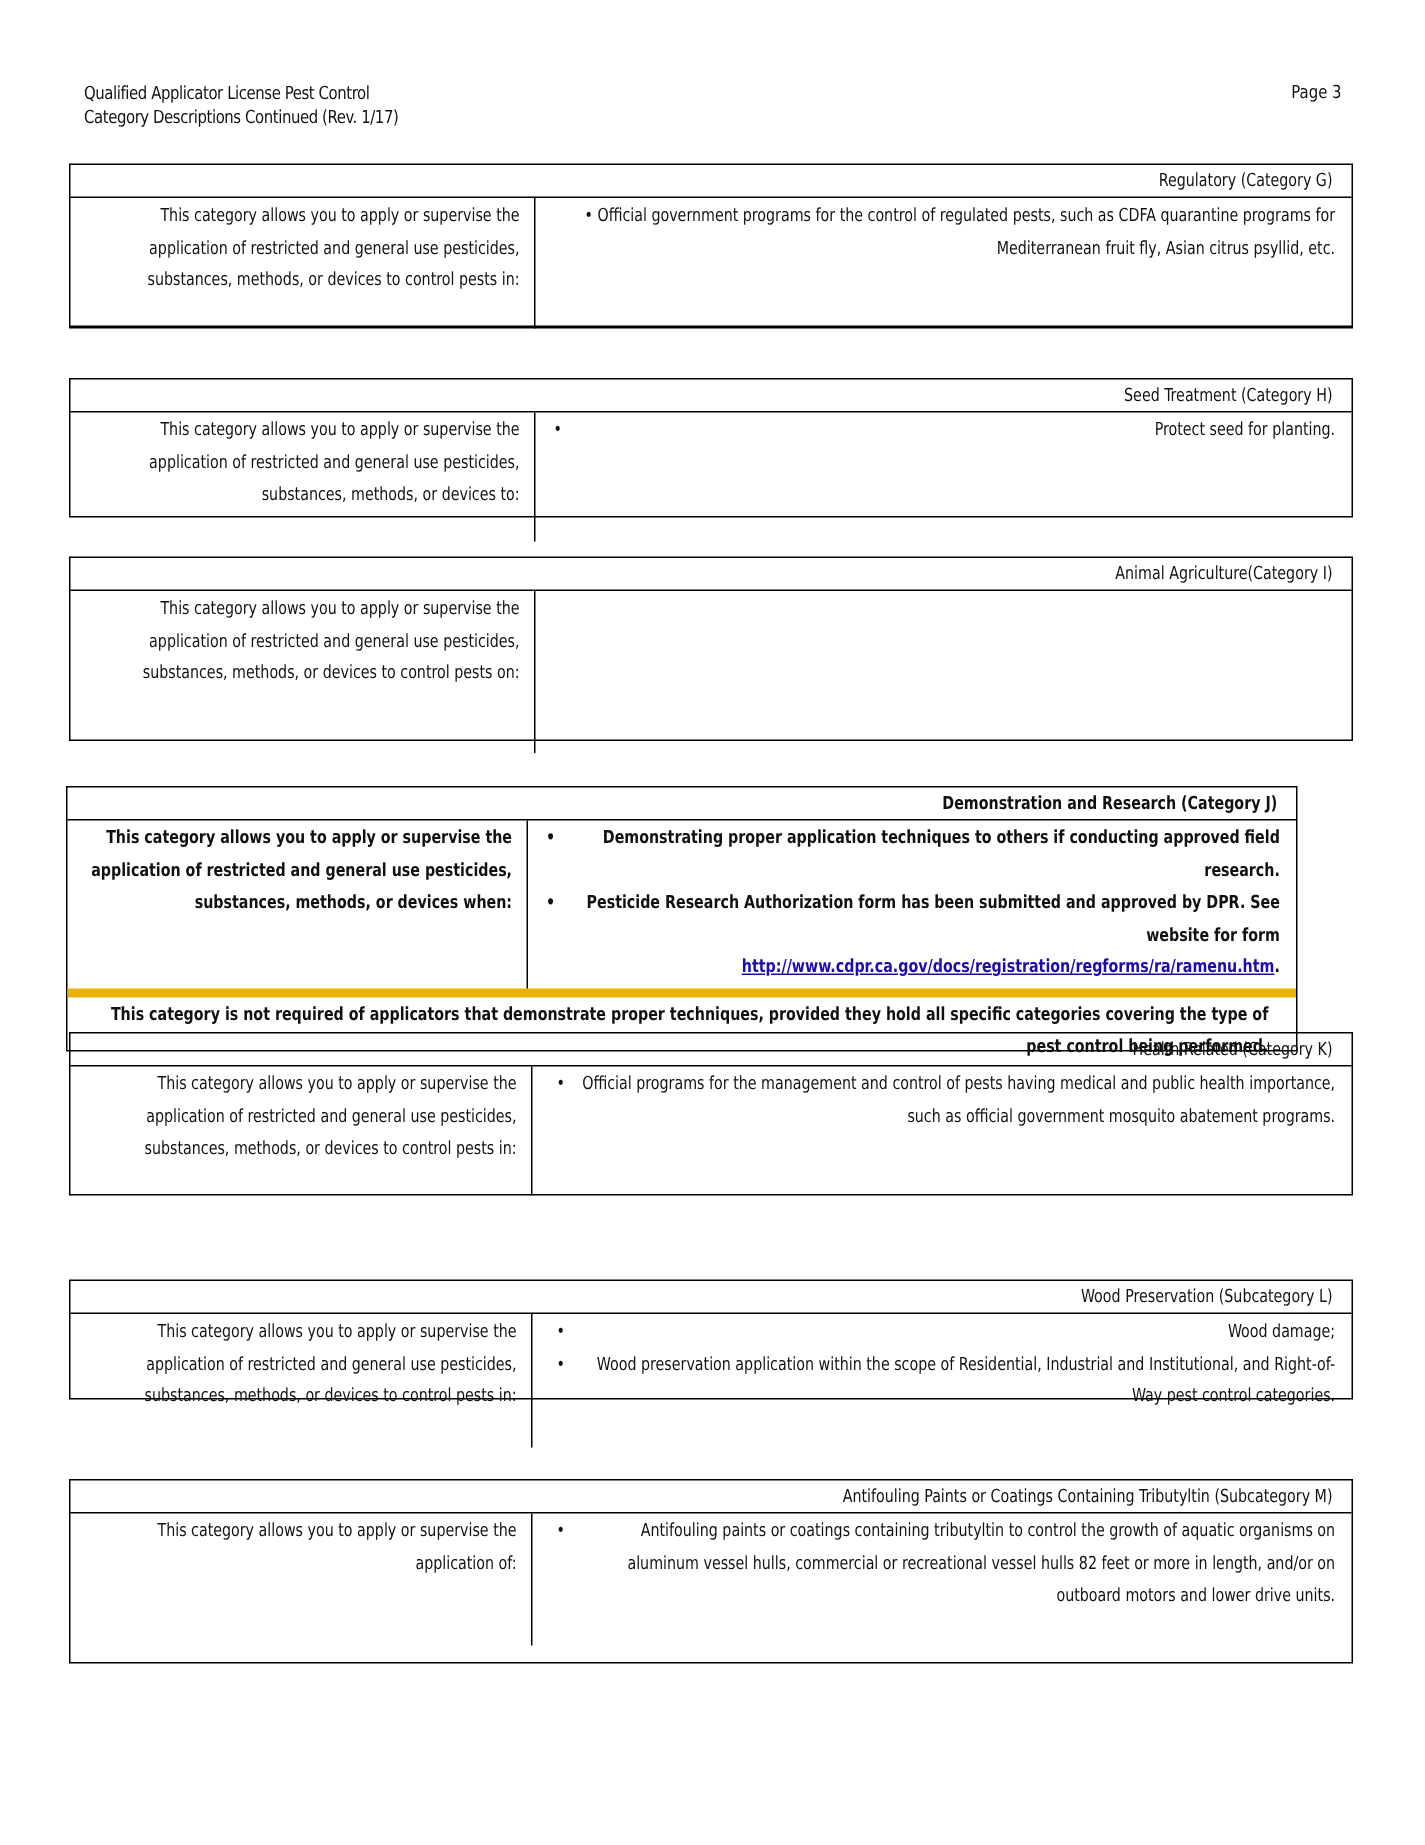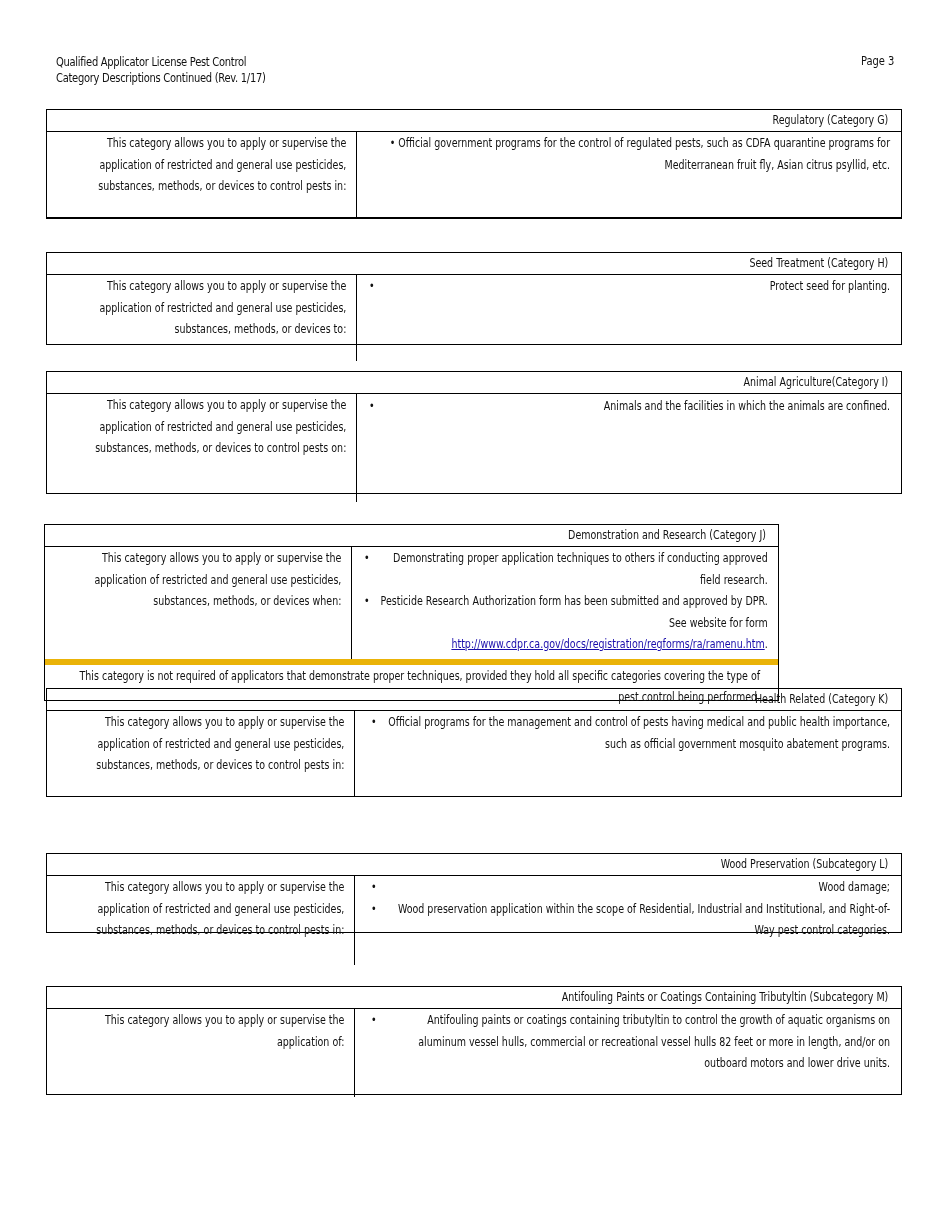--- a/index.html
+++ b/index.html
@@ -43,27 +43,24 @@
     <div class="rcol"><span class="cond"><ul>
             <li>Protect seed for planting.</li>
           </ul></span></div>
   </div>
 </div>
 
 <div class="tbl" style="top:371px;height:123px;">
   <div class="ttl"><span class="cond">Animal Agriculture(Category I)</span></div>
   <div class="row">
     <div class="lcol" style="height:108px;"><span class="cond">This category allows you to apply or supervise the application of restricted and general use pesticides, substances, methods, or devices to control pests on:</span></div>
-    <div class="rcol" style="padding-top:2px;"><span class="cond"><ul>
-            <li>Animals and the facilities in which the animals are confined.</li>
-          </ul></span></div>
   </div>
 </div>
 
-<div class="tbl" style="top:524px;left:44px;width:735px;height:177px;">
+<div class="tbl" style="top:524px;left:44px;width:821px;height:177px;font-weight:bold;">
   <div class="ttl"><span class="cond">Demonstration and Research (Category J)</span></div>
   <div class="row">
     <div class="lcol" style="width:307px;"><span class="cond">This category allows you to apply or supervise the application of restricted and general use pesticides, substances, methods, or devices when:</span></div>
     <div class="rcol">
       <span class="cond">
         <ul>
           <li>Demonstrating proper application techniques to others if conducting approved field research.</li>
           <li><span>Pesticide Research Authorization form has been submitted and approved by DPR.  See website for form</span><br><a href="#">http://www.cdpr.ca.gov/docs/registration/regforms/ra/ramenu.htm</a><span>.</span></li>
         </ul>
       </span>
@@ -88,21 +85,21 @@
     <div class="lcol" style="width:308px;height:89px;"><span class="cond">This category allows you to apply or supervise the application of restricted and general use pesticides, substances, methods, or devices to control pests in:</span></div>
     <div class="rcol" style="padding-left:16px;">
       <span class="cond"><ul>
         <li>Wood damage;</li>
         <li>Wood preservation application within the scope of Residential, Industrial and Institutional, and Right-of-Way pest control categories.</li>
       </ul></span>
     </div>
   </div>
 </div>
 
-<div class="tbl" style="top:986px;height:109px;">
+<div class="tbl" style="top:986px;height:123px;">
   <div class="ttl"><span class="cond">Antifouling Paints or Coatings Containing Tributyltin (Subcategory M)</span></div>
   <div class="row">
     <div class="lcol" style="width:308px;height:88px;"><span class="cond">This category allows you to apply or supervise the application of:</span></div>
     <div class="rcol" style="padding-left:16px;"><span class="cond"><ul>
             <li>Antifouling paints or coatings containing tributyltin to control the growth of aquatic organisms on aluminum vessel hulls, commercial or recreational vessel hulls 82 feet or more in length, and/or on outboard motors and lower drive units.</li>
           </ul></span></div>
   </div>
 </div>
 
 </body></html>

